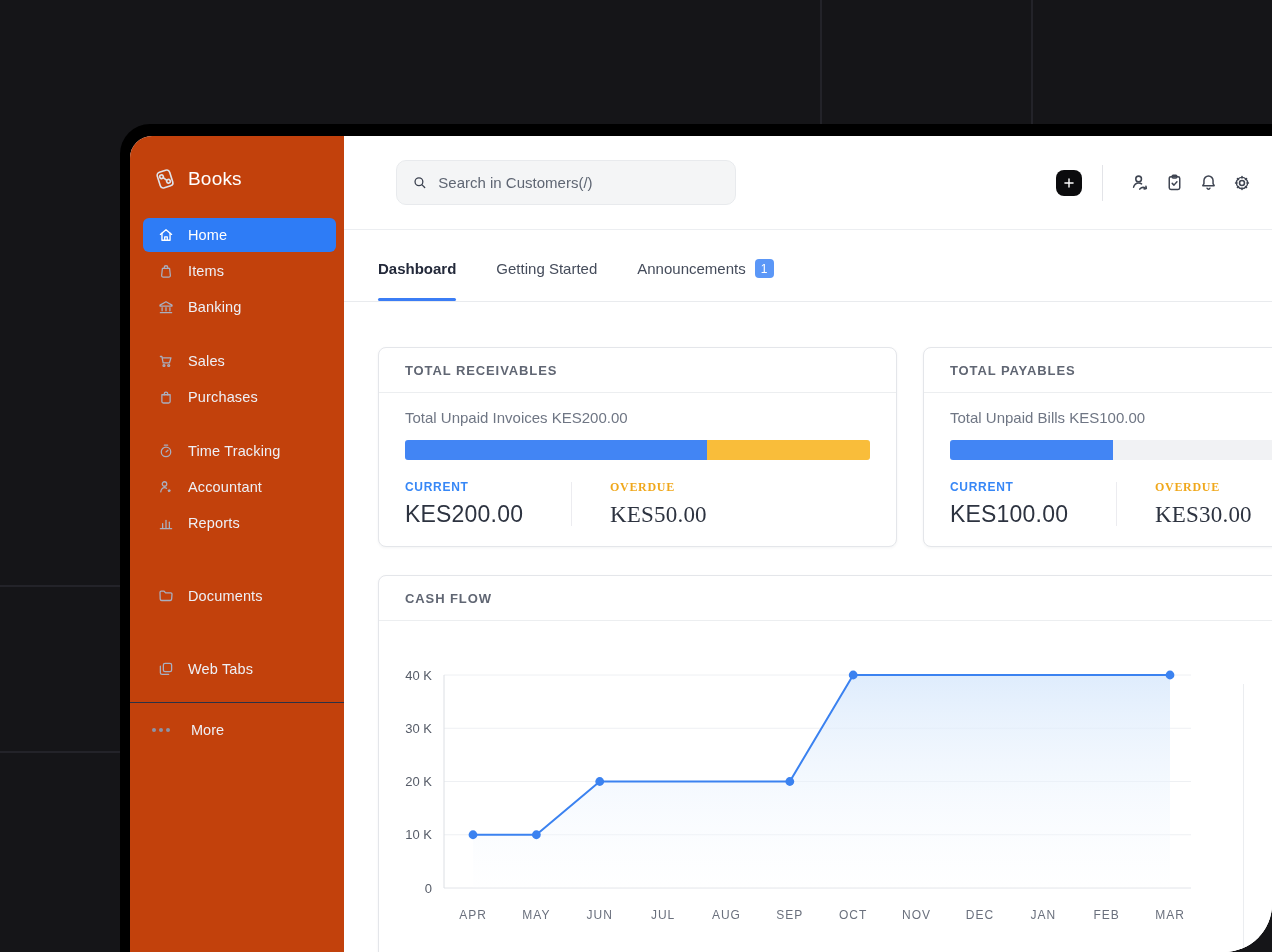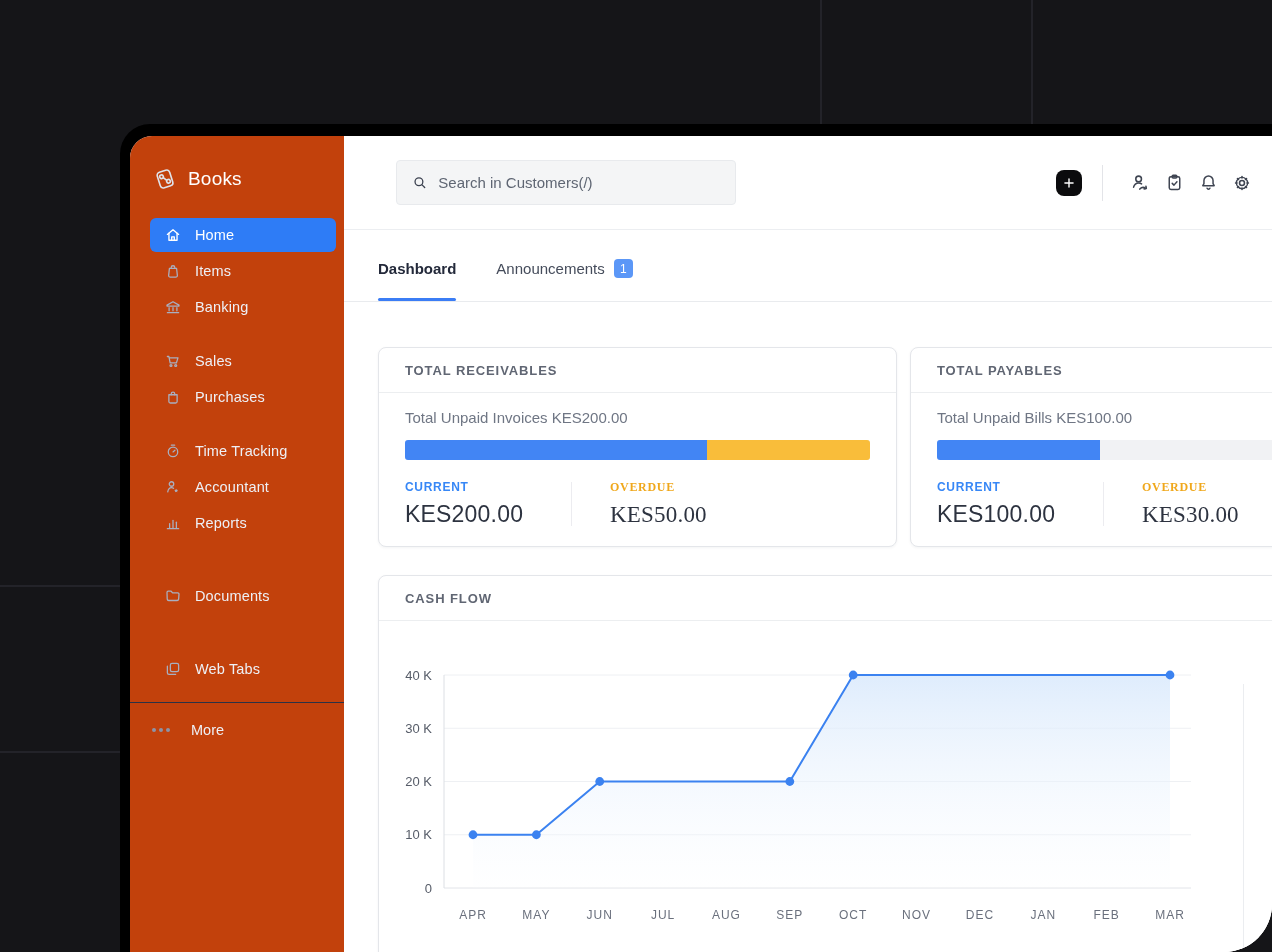--- a/index.html
+++ b/index.html
@@ -17,62 +17,62 @@
   .window { position:absolute; left:120px; top:124px; width:1152px; height:828px;
             background:#000; border-radius:30px 0 48px 0; }
   .window-inner { position:absolute; left:10px; top:12px; right:0; bottom:0;
             border-radius:22px 0 48px 0; overflow:hidden; display:flex; background:#fff; }
 
   
   .sidebar { width:214px; min-width:214px; background:#c2410c; height:100%; color:#eef0f6; }
   .logo-row { display:flex; align-items:center; gap:10px; padding:22px 0 0 22px; height:64px; }
   .logo-row svg { flex:0 0 auto; }
   .logo-text { font-size:19px; color:#ffffff; letter-spacing:.2px; }
-  .nav { padding:18px 8px 0 20px; }
+  .nav { padding:18px 8px 0 13px; }
   .nav-item { display:flex; align-items:center; gap:13px; height:34px; border-radius:6px;
               padding:0 0 0 14px; margin-bottom:2px; cursor:pointer; color:#eef0f6; }
   .nav-item svg { flex:0 0 auto; }
   .nav-item .lbl { font-size:14.5px; letter-spacing:.15px; }
   .nav-item.active { background:#2e7cf6; color:#ffffff; }
   .nav-gap { height:18px; }
   .nav-gap-lg { height:37px; }
   .side-divider { height:1px; background:#2b3145; margin:16px 0 10px 0; }
   .more-row { display:flex; align-items:center; gap:21px; height:34px; padding-left:22px; cursor:pointer; }
   .more-dots { display:flex; gap:3px; width:18px; justify-content:center; }
   .more-dots i { width:4px; height:4px; border-radius:50%; background:#8d93a7; }
   .more-lbl { font-size:14.5px; color:#eef0f6; }
 
   
   .main { flex:1; background:#fff; display:flex; flex-direction:column; min-width:0; }
 
   .topbar { height:94px; border-bottom:1px solid #eceef1; display:flex; align-items:center;
             padding:0 13px 0 52px; }
   .search-box { width:340px; height:45px; background:#f4f5f6; border:1px solid #e8eaed;
-                border-radius:4px; display:flex; align-items:center; padding:0 14px; gap:10px; }
+                border-radius:10px; display:flex; align-items:center; padding:0 14px; gap:10px; }
   .search-box input { border:0; outline:0; background:transparent; font-size:15px; color:#3c4250;
                       font-family:"Liberation Sans", sans-serif; width:100%; }
   .search-box input::placeholder { color:#5f6673; opacity:1; }
   .topbar-right { margin-left:auto; display:flex; align-items:center; }
   .plus-btn { width:26px; height:26px; background:#0b0b0d; border-radius:8px; color:#fff;
               display:flex; align-items:center; justify-content:center; cursor:pointer; }
   .tb-divider { width:1px; height:36px; background:#e3e4e8; margin:0 20px 0 20px; }
   .tb-icon { width:34px; height:34px; display:flex; align-items:center; justify-content:center; cursor:pointer; }
 
   .tabbar { height:72px; border-bottom:1px solid #e9ebee; display:flex; align-items:center;
             gap:40px; padding:6px 16px 0 34px; }
   .tab { position:relative; height:100%; display:flex; align-items:center; gap:9px;
          font-size:15px; color:#454c5b; font-weight:500; cursor:pointer; }
   .tab.active { color:#23293a; font-weight:700; }
   .tab.active::after { content:""; position:absolute; left:0; right:0; bottom:0; height:3px;
          background:#3b7df5; border-radius:2px; }
   .tab-badge { min-width:19px; height:19px; background:#5b97f7; color:#fff; border-radius:4px;
          font-size:12px; display:flex; align-items:center; justify-content:center; padding:0 4px; }
 
   .content { flex:1; position:relative; overflow:hidden; padding:45px 0 0 34px; }
-  .cards-row { display:flex; gap:13px; }
+  .cards-row { display:flex; gap:26px; }
 
   .card { background:#fff; border:1px solid #e4e6ea; border-radius:8px;
           box-shadow:0 1px 3px rgba(20,30,50,.05); }
   .stat-card { width:519px; min-width:519px; height:200px; }
   .card-head { height:45px; display:flex; align-items:center; padding:0 26px;
                border-bottom:1px solid #eceef0; }
   .card-title { font-size:13px; font-weight:700; letter-spacing:.9px; color:#606673; }
   .stat-body { padding:16px 26px 0 26px; }
   .stat-sub { font-size:15px; color:#6f7684; }
   .bar-track { margin-top:14px; height:20px; border-radius:3px; background:#f1f2f4;
@@ -267,20 +267,23 @@
               <path d="M12 5 v1.6 M12 17.4 V19 M5 12 h1.6 M17.4 12 H19 M7.05 7.05 l1.15 1.15 M15.8 15.8 l1.15 1.15 M16.95 7.05 L15.8 8.2 M8.2 15.8 L7.05 16.95"></path>
               <circle cx="12" cy="12" r="6.1" stroke-width="1.5"></circle>
             </svg>
           </div>
         </div>
       </div>
 
       <div class="tabbar">
         <div class="tab active">
           <span>Dashboard</span>
+        </div>
+        <div class="tab">
+          <span>Getting Started</span>
         </div>
         <div class="tab">
           <span>Announcements</span>
           <span class="tab-badge">1</span>
         </div>
       </div>
 
       <div class="content">
         <div class="cards-row">
 

